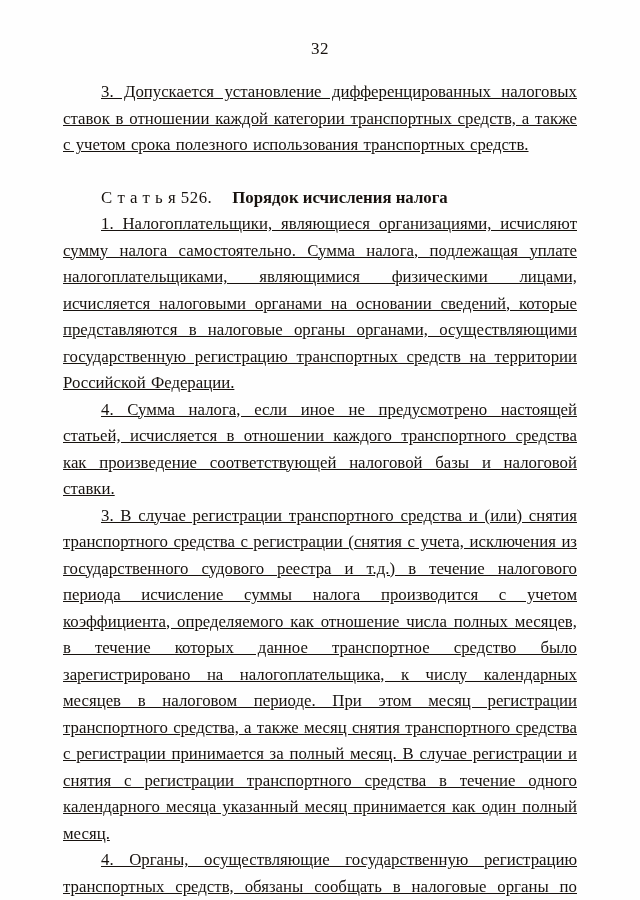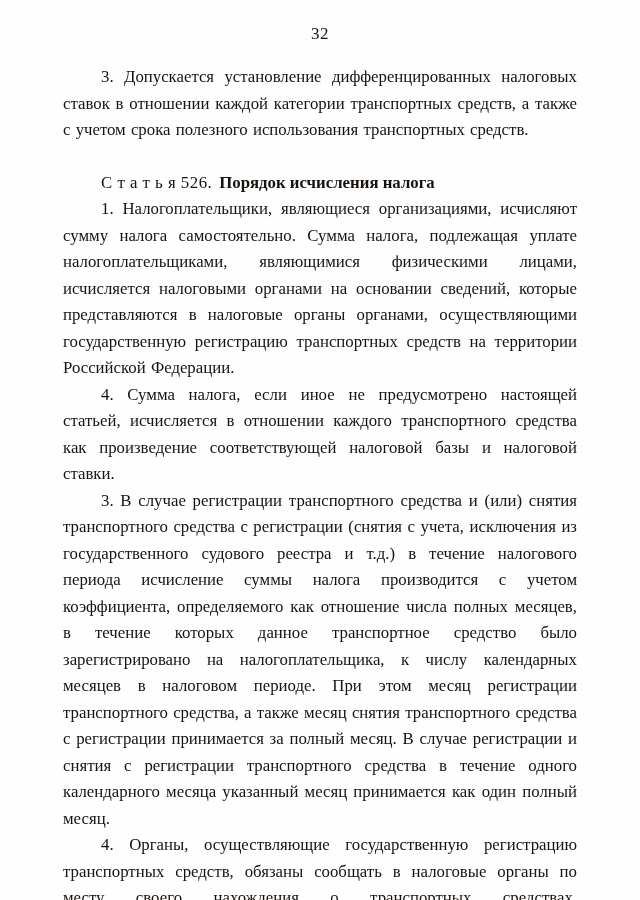--- a/index.html
+++ b/index.html
@@ -10,50 +10,51 @@
   .sheet {
     position: relative;
     width: 640px;
     height: 900px;
     background: #fefefe;
     overflow: hidden;
     font-family: "Liberation Serif", "DejaVu Serif", serif;
     color: #17120e;
   }
   .page-number {
-    padding-top: 24px;
+    padding-top: 39px;
     text-align: center;
     font-size: 17px;
     line-height: 20px;
     letter-spacing: 0.5px;
   }
   .content {
     margin: 20px 63px 0 63px;
   }
   .para {
     margin: 0;
     font-size: 16.8px;
     line-height: 26.5px;
     text-align: justify;
     text-indent: 38px;
     word-spacing: 1px;
+    text-decoration: underline;
   }
   .article-heading {
     margin: 26px 0 0 0;
     font-size: 16.8px;
     line-height: 26.5px;
     font-weight: normal;
     text-indent: 38px;
   }
   .article-heading .heading-label {
     letter-spacing: 0.5px;
   }
   .article-heading .heading-title {
     font-weight: bold;
-    margin-left: 7px;
+    margin-left: 20px;
   }
 </style>
 </head>
 <body>
 
 <div class="sheet">
   <div class="page-number">32</div>
 
   <div class="content">
 

